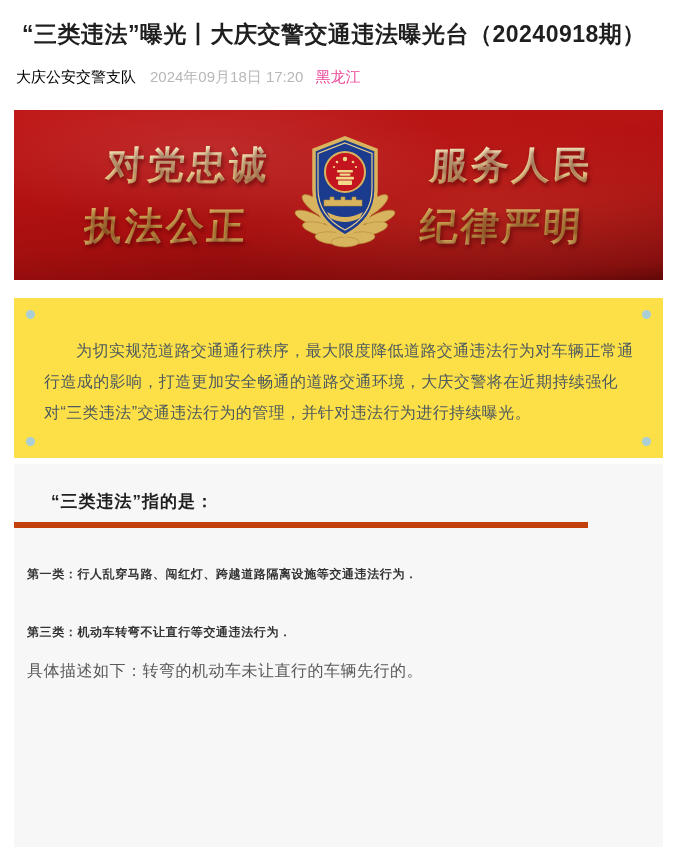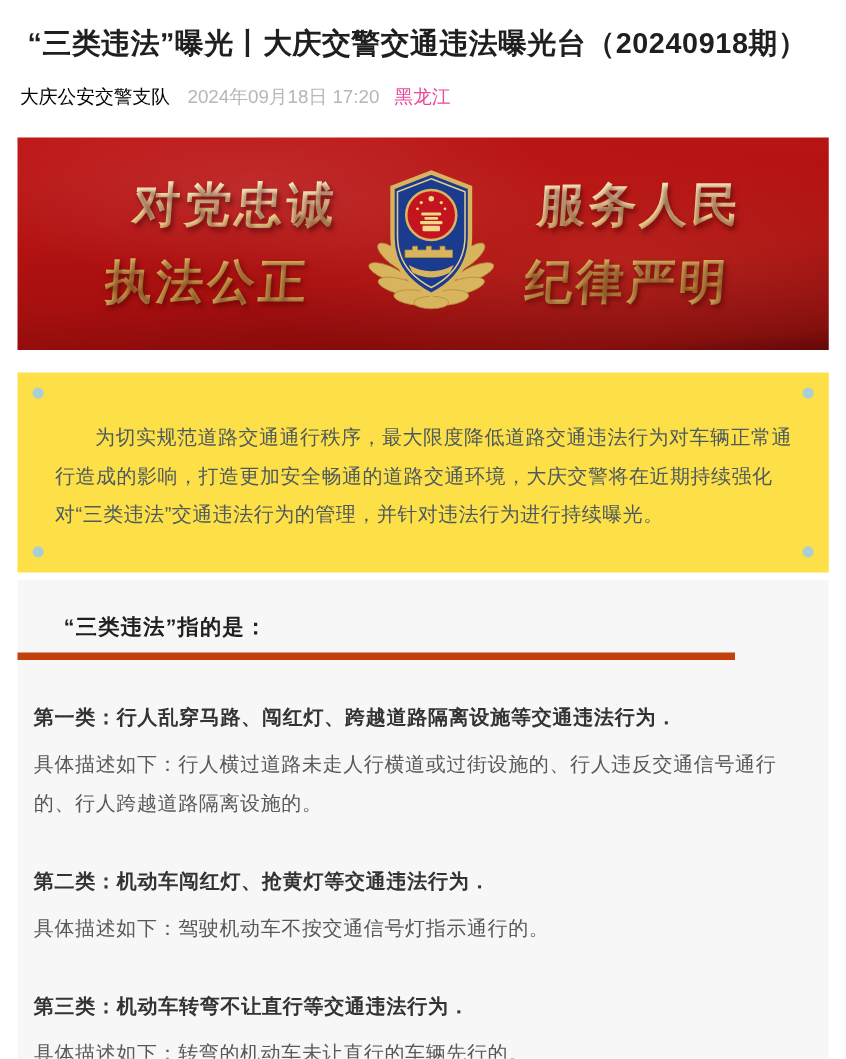--- a/index.html
+++ b/index.html
@@ -103,21 +103,21 @@
     padding: 26px 0 9px 37px;
     border-bottom: 6px solid #c2410c;
     font-size: 17px;
     font-weight: bold;
     color: #1f1f1f;
     letter-spacing: 1px;
   }
   .categories { padding: 0 22px 0 13px; }
   .category-title {
     margin-top: 35px;
-    font-size: 16px;
+    font-size: 12px;
     font-weight: bold;
     color: #333333;
     letter-spacing: 0.6px;
     line-height: 23px;
   }
   .category-desc {
     margin-top: 11px;
     font-size: 16px;
     color: #595959;
     line-height: 31px;
@@ -195,25 +195,20 @@
     <span class="dot br"></span>
     <p class="intro-text">为切实规范道路交通通行秩序，最大限度降低道路交通违法行为对车辆正常通行造成的影响，打造更加安全畅通的道路交通环境，大庆交警将在近期持续强化对“三类违法”交通违法行为的管理，并针对违法行为进行持续曝光。</p>
   </div>
 
   <div class="section">
     <div class="section-heading">“三类违法”指的是：</div>
 
     <div class="categories">
       <div class="category">
         <div class="category-title">第一类：行人乱穿马路、闯红灯、跨越道路隔离设施等交通违法行为．</div>
-        <div class="category-desc">具体描述如下：行人横过道路未走人行横道或过街设施的、行人违反交通信号通行的、行人跨越道路隔离设施的。</div>
-      </div>
-      <div class="category">
-        <div class="category-title">第二类：机动车闯红灯、抢黄灯等交通违法行为．</div>
-        <div class="category-desc">具体描述如下：驾驶机动车不按交通信号灯指示通行的。</div>
       </div>
       <div class="category">
         <div class="category-title">第三类：机动车转弯不让直行等交通违法行为．</div>
         <div class="category-desc">具体描述如下：转弯的机动车未让直行的车辆先行的。</div>
       </div>
     </div>
   </div>
 
 </div>
 

